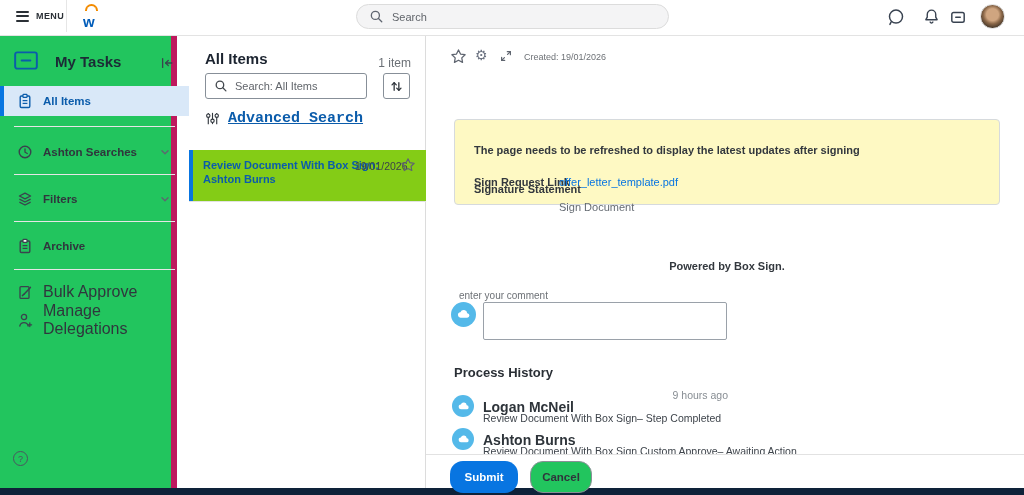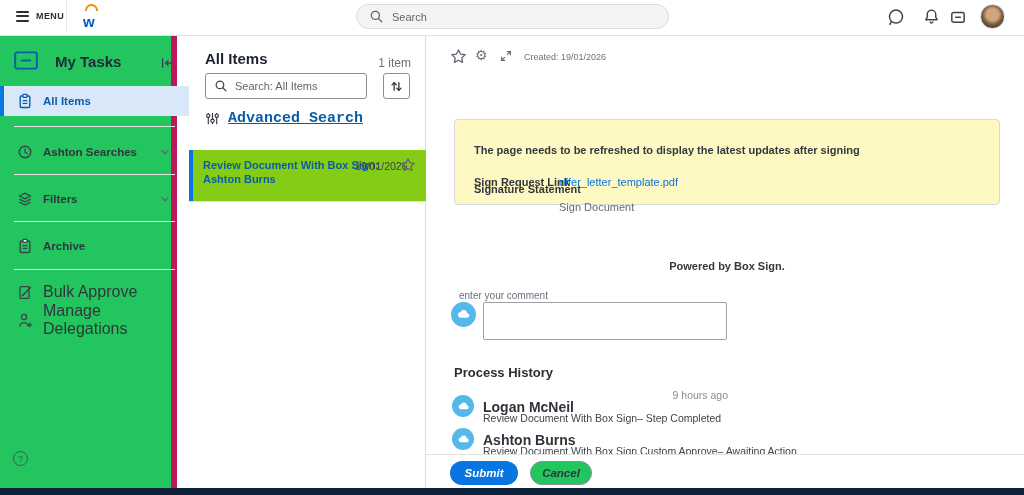--- a/index.html
+++ b/index.html
@@ -70,21 +70,21 @@
   .d-comment-label { position:absolute; left:27px; top:257px; font-size:10px; color:#6d7176;margin-left:6px; }
   .cloud-avatar { border-radius:50%; background:#54b9e9; display:flex; align-items:center; justify-content:center; }
   .d-comment-avatar { position:absolute; left:25px; top:269px; width:25px; height:25px; }
   .d-textarea { position:absolute; left:57px; top:269px; width:244px; height:38px; border:1.2px solid #9aa1a9; border-radius:2px; resize:none; font-family:"Liberation Sans",sans-serif; font-size:11px; padding:4px; outline:none; }
   .ph-title { position:absolute; left:28px; top:332px; font-size:13px; font-weight:bold; color:#2a2f35; }
   .ph-time { position:absolute; left:150px; top:356px; width:152px; text-align:right; font-size:10.5px; color:#878d93; }
   .ph-avatar { position:absolute; width:22px; height:22px; }
   .ph-name { position:absolute; left:57px; font-size:14px; font-weight:bold; color:#2e343a; }
   .ph-detail { position:absolute; left:57px; font-size:10.5px; color:#3e444b; }
   .action-bar { position:absolute; left:0; top:421px; width:598px; height:34px; background:#fff; border-top:1px solid #e2e2e2; z-index:3; }
-  .btn { position:absolute; top:6px; height:24px; border-radius:13px; font-size:11.5px; font-weight:bold; font-family:"Liberation Sans",sans-serif; cursor:pointer;font-style:italic; }
+  .btn { position:absolute; top:6px; height:32px; border-radius:13px; font-size:11.5px; font-weight:bold; font-family:"Liberation Sans",sans-serif; cursor:pointer; }
   .btn-submit { left:24px; width:68px; background:#0875e1; color:#fff; border:none; }
   .btn-cancel { left:104px; width:62px; background:#22c55e; color:#2f353b; border:1.2px solid #898f96; }
 
   .bottom-strip { position:absolute; left:0; top:488px; width:1024px; height:7px; background:#0e2239; }
 
   svg { display:block; }
   .gear-glyph { font-family:"DejaVu Sans", sans-serif; font-size:14px; color:#6b7280; line-height:14px; }
 </style>
 </head>
 <body>

